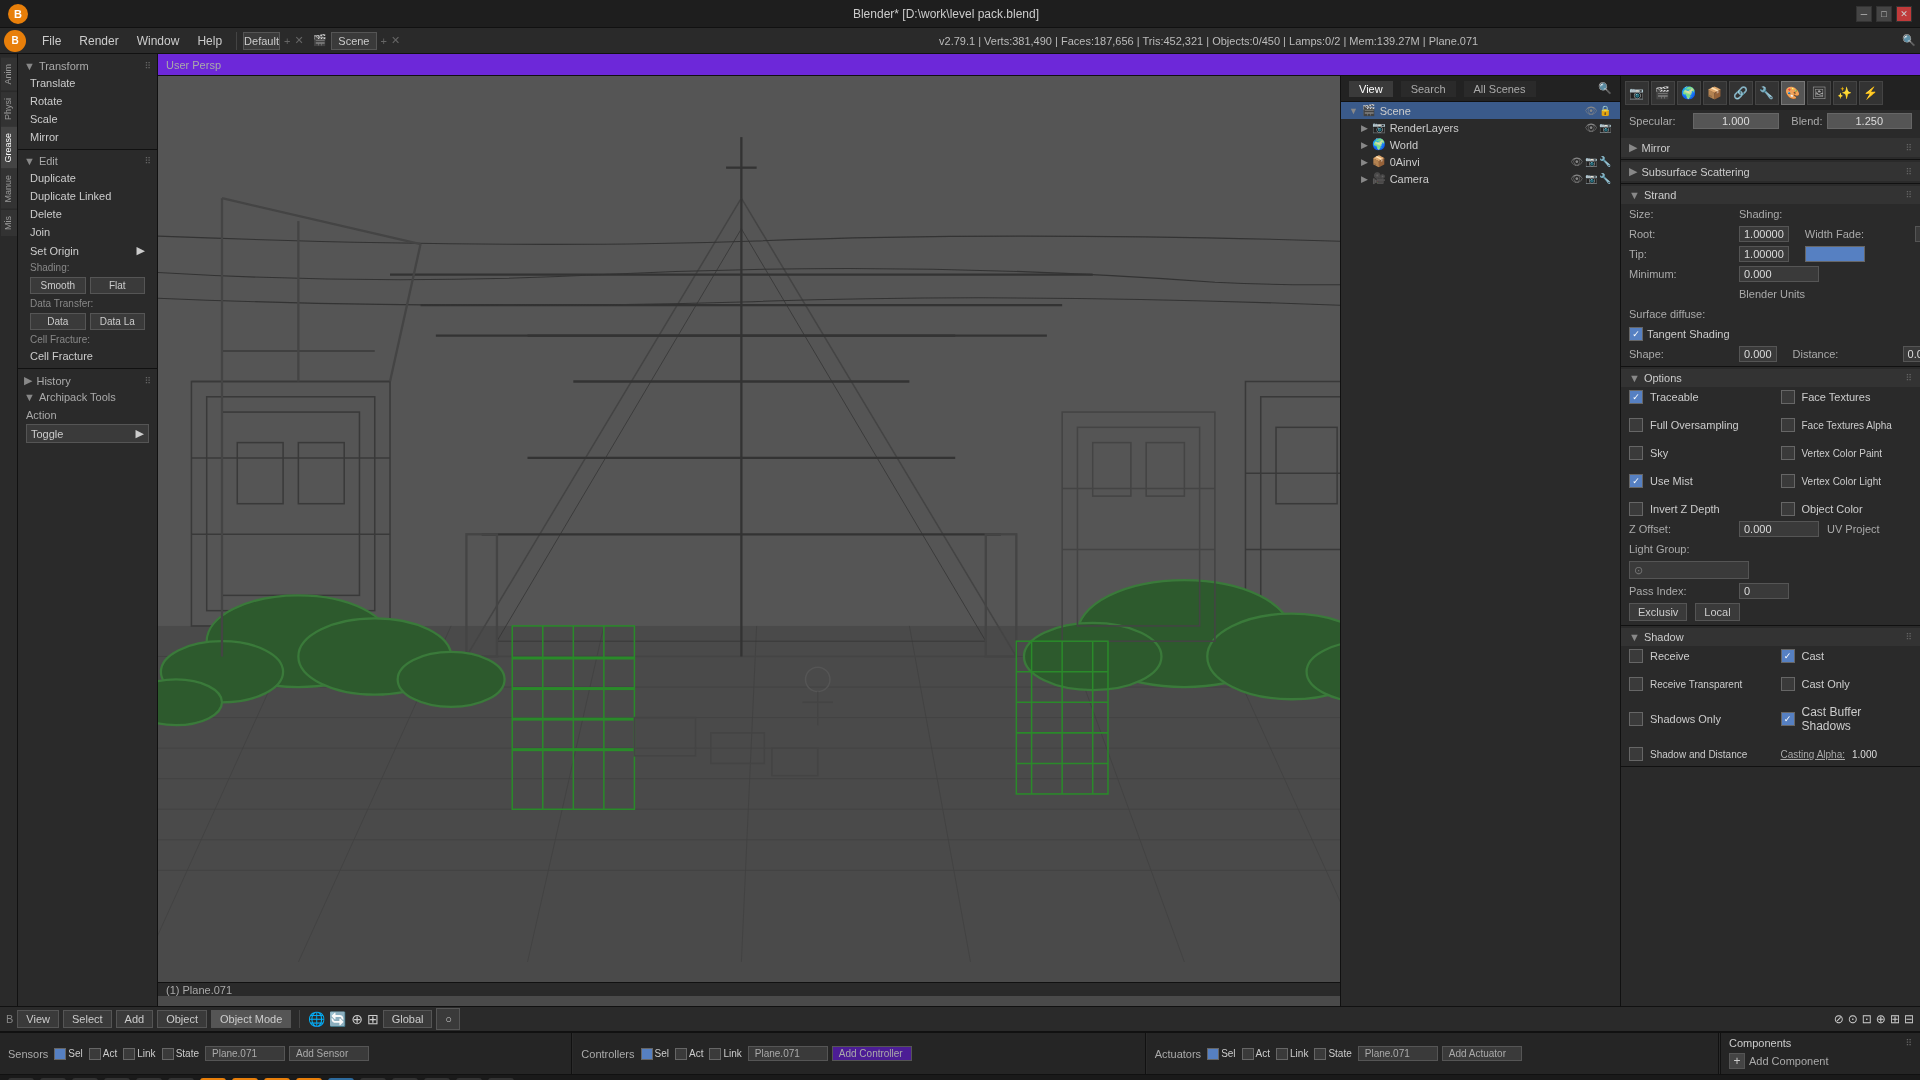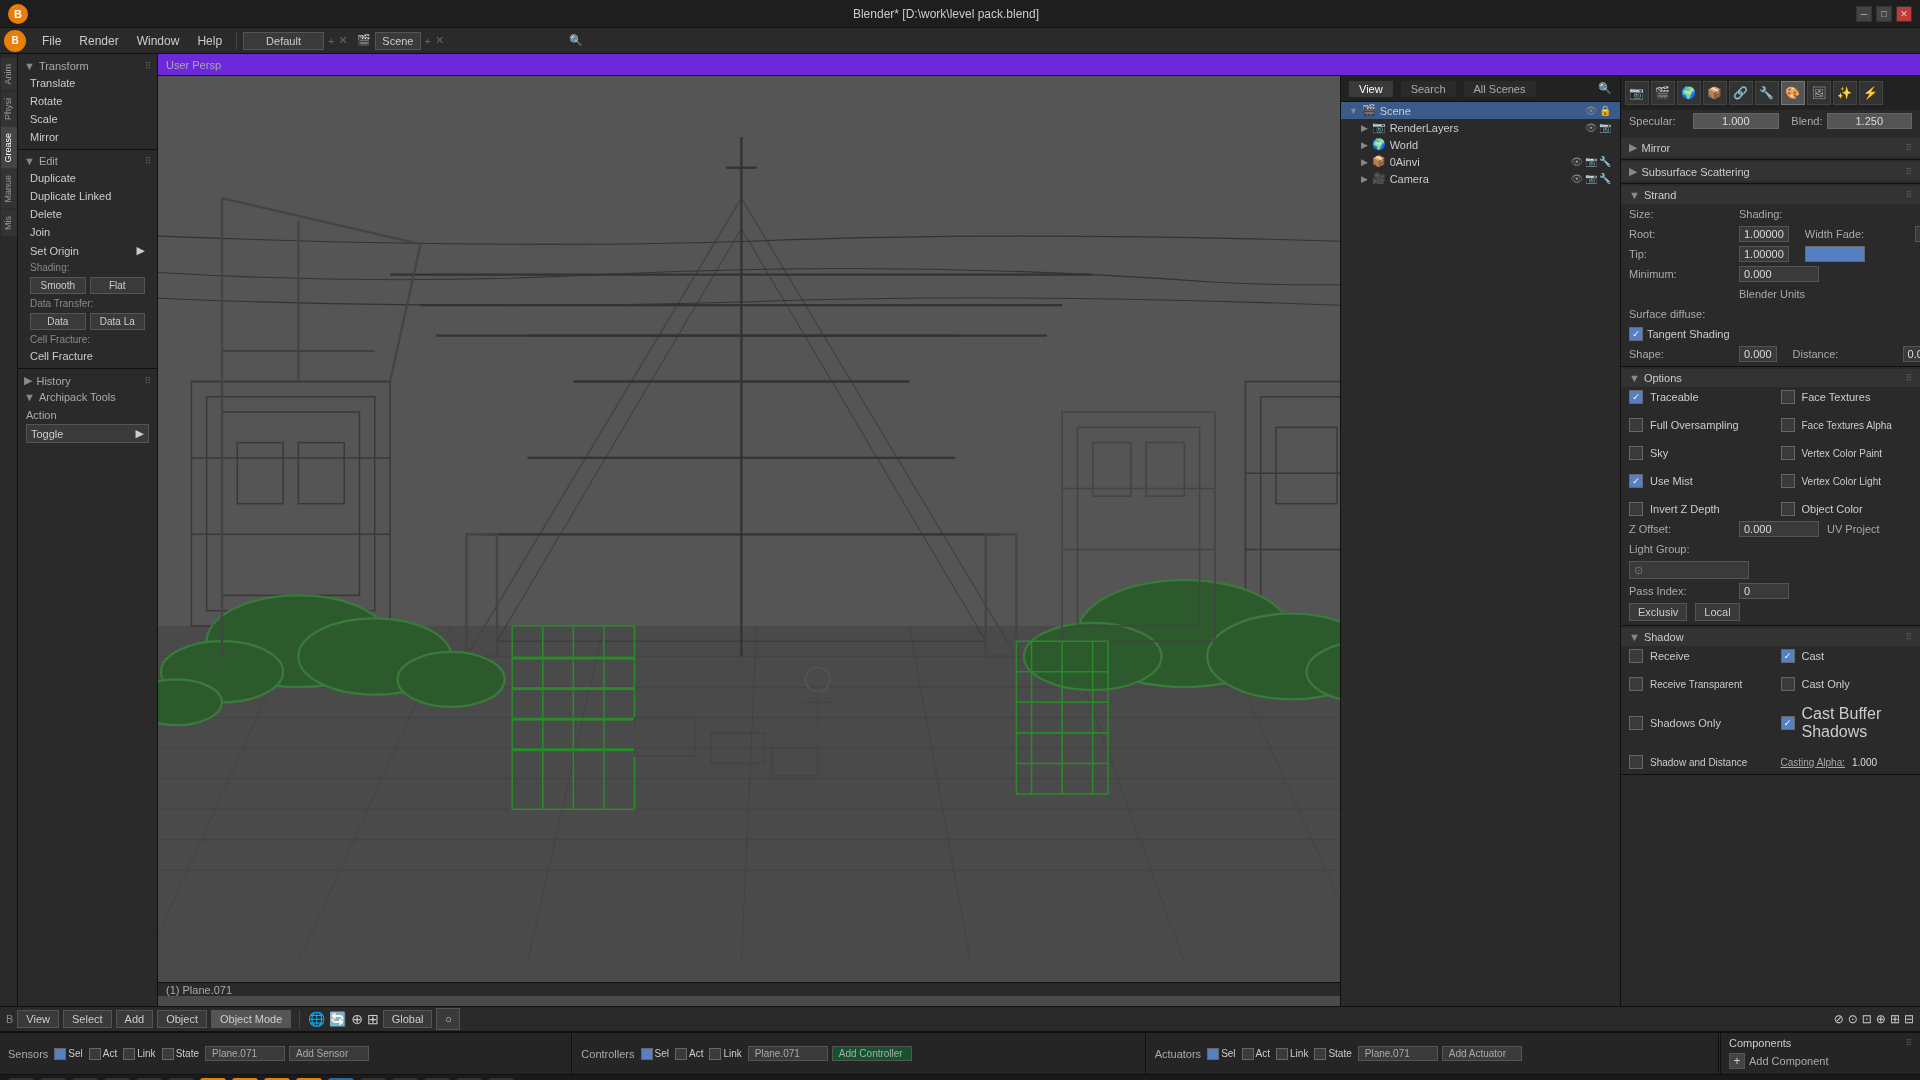--- a/index.html
+++ b/index.html
@@ -402,34 +402,35 @@
 </div>
 
 <div id="menubar">
   <div class="logo">B</div>
   <div class="menu-item">File</div>
   <div class="menu-item">Render</div>
   <div class="menu-item">Window</div>
   <div class="menu-item">Help</div>
   <div style="width:1px;height:18px;background:#444;margin:0 4px;"></div>
   <div style="display:flex;align-items:center;gap:4px;">
-    <div style="background:#3a3a3a;border:1px solid #555;padding:2px 22px;font-size:11px;color:#ccc;">Default</div>
+    <div style="background:#3a3a3a;border:1px solid #555;padding:2px 0;font-size:11px;color:#ccc;">Default</div>
     <span style="color:#666;">+</span>
     <span style="color:#666;">✕</span>
   </div>
   <div style="display:flex;align-items:center;gap:4px;margin-left:8px;">
     <span style="font-size:11px;color:#888;">🎬</span>
     <div style="background:#3a3a3a;border:1px solid #555;padding:2px 6px;font-size:11px;color:#ccc;">Scene</div>
     <span style="color:#666;">+</span>
     <span style="color:#666;">✕</span>
   </div>
   <div style="margin-left:8px;display:flex;align-items:center;gap:4px;margin-top:48px;">
     <div style="background:#3a3a3a;border:1px solid #555;padding:2px 6px;font-size:11px;color:#ccc;">Blender Render</div>
     <span>🔷</span>
   </div>
+  <div class="info-bar">v2.79.1 | Verts:381,490 | Faces:187,656 | Tris:452,321 | Objects:0/450 | Lamps:0/2 | Mem:139.27M | Plane.071</div>
   <div style="margin-left:4px;">🔍</div>
 </div>
 
 <div style="display:flex;height:calc(1080px - 28px - 26px - 42px - 32px);">
 
   <div id="strip-tabs">
     <div class="strip-tab">Anim</div>
     <div class="strip-tab">Physi</div>
     <div class="strip-tab active">Grease</div>
     <div class="strip-tab">Manue</div>
@@ -914,21 +915,21 @@
               <div class="grid-check">
                 <div class="prop-checkbox"></div>
                 <span>Cast Only</span>
               </div>
               <div class="grid-check">
                 <div class="prop-checkbox"></div>
                 <span>Shadows Only</span>
               </div>
               <div class="grid-check">
                 <div class="prop-checkbox checked"></div>
-                <span style="font-size:16px;">Cast Buffer Shadows</span>
+                <span style="font-size:12px;">Cast Buffer Shadows</span>
               </div>
               <div class="grid-check">
                 <div class="prop-checkbox"></div>
                 <span style="font-size:10px;">Shadow and Distance</span>
               </div>
               <div class="grid-check">
                 <span style="font-size:10px;color:#aaa;text-decoration:underline;">Casting Alpha:</span>
                 <span style="font-size:10px;color:#ddd;margin-left:4px;">1.000</span>
               </div>
             </div>
@@ -996,21 +997,21 @@
     <div class="logic-check">
       <div class="check-box"></div>
       <span>Act</span>
     </div>
     <div class="logic-check">
       <div class="check-box"></div>
       <span>Link</span>
     </div>
     <div style="flex:1;display:flex;align-items:center;gap:4px;">
       <div style="background:#3a3a3a;border:1px solid #555;padding:1px 6px;font-size:10px;color:#aaa;min-width:80px;">Plane.071</div>
-      <div style="background:#14532d;border:1px solid #555;padding:1px 6px;font-size:10px;color:#aaa;min-width:80px;">Add Controller</div>
+      <div style="background:#4c1d95;border:1px solid #555;padding:1px 6px;font-size:10px;color:#aaa;min-width:80px;">Add Controller</div>
     </div>
   </div>
   <div class="logic-section">
     <span class="logic-label">Actuators</span>
     <div class="logic-check">
       <div class="check-box checked"></div>
       <span>Sel</span>
     </div>
     <div class="logic-check">
       <div class="check-box"></div>

